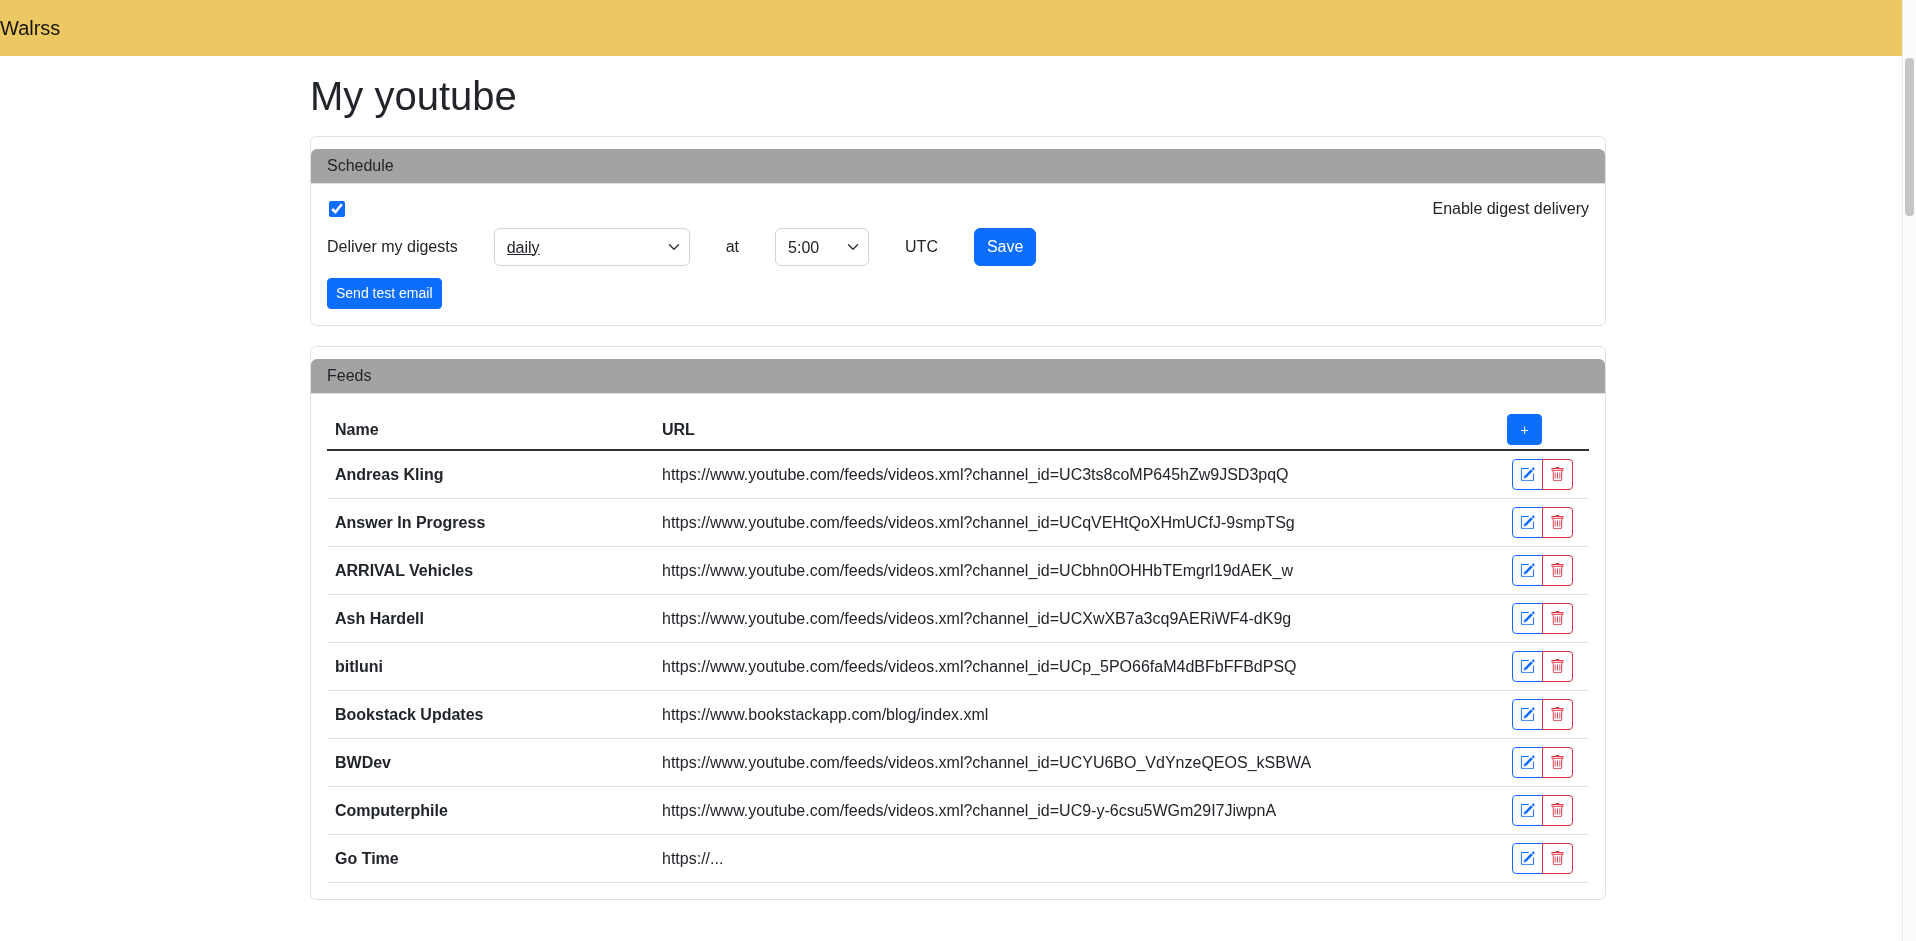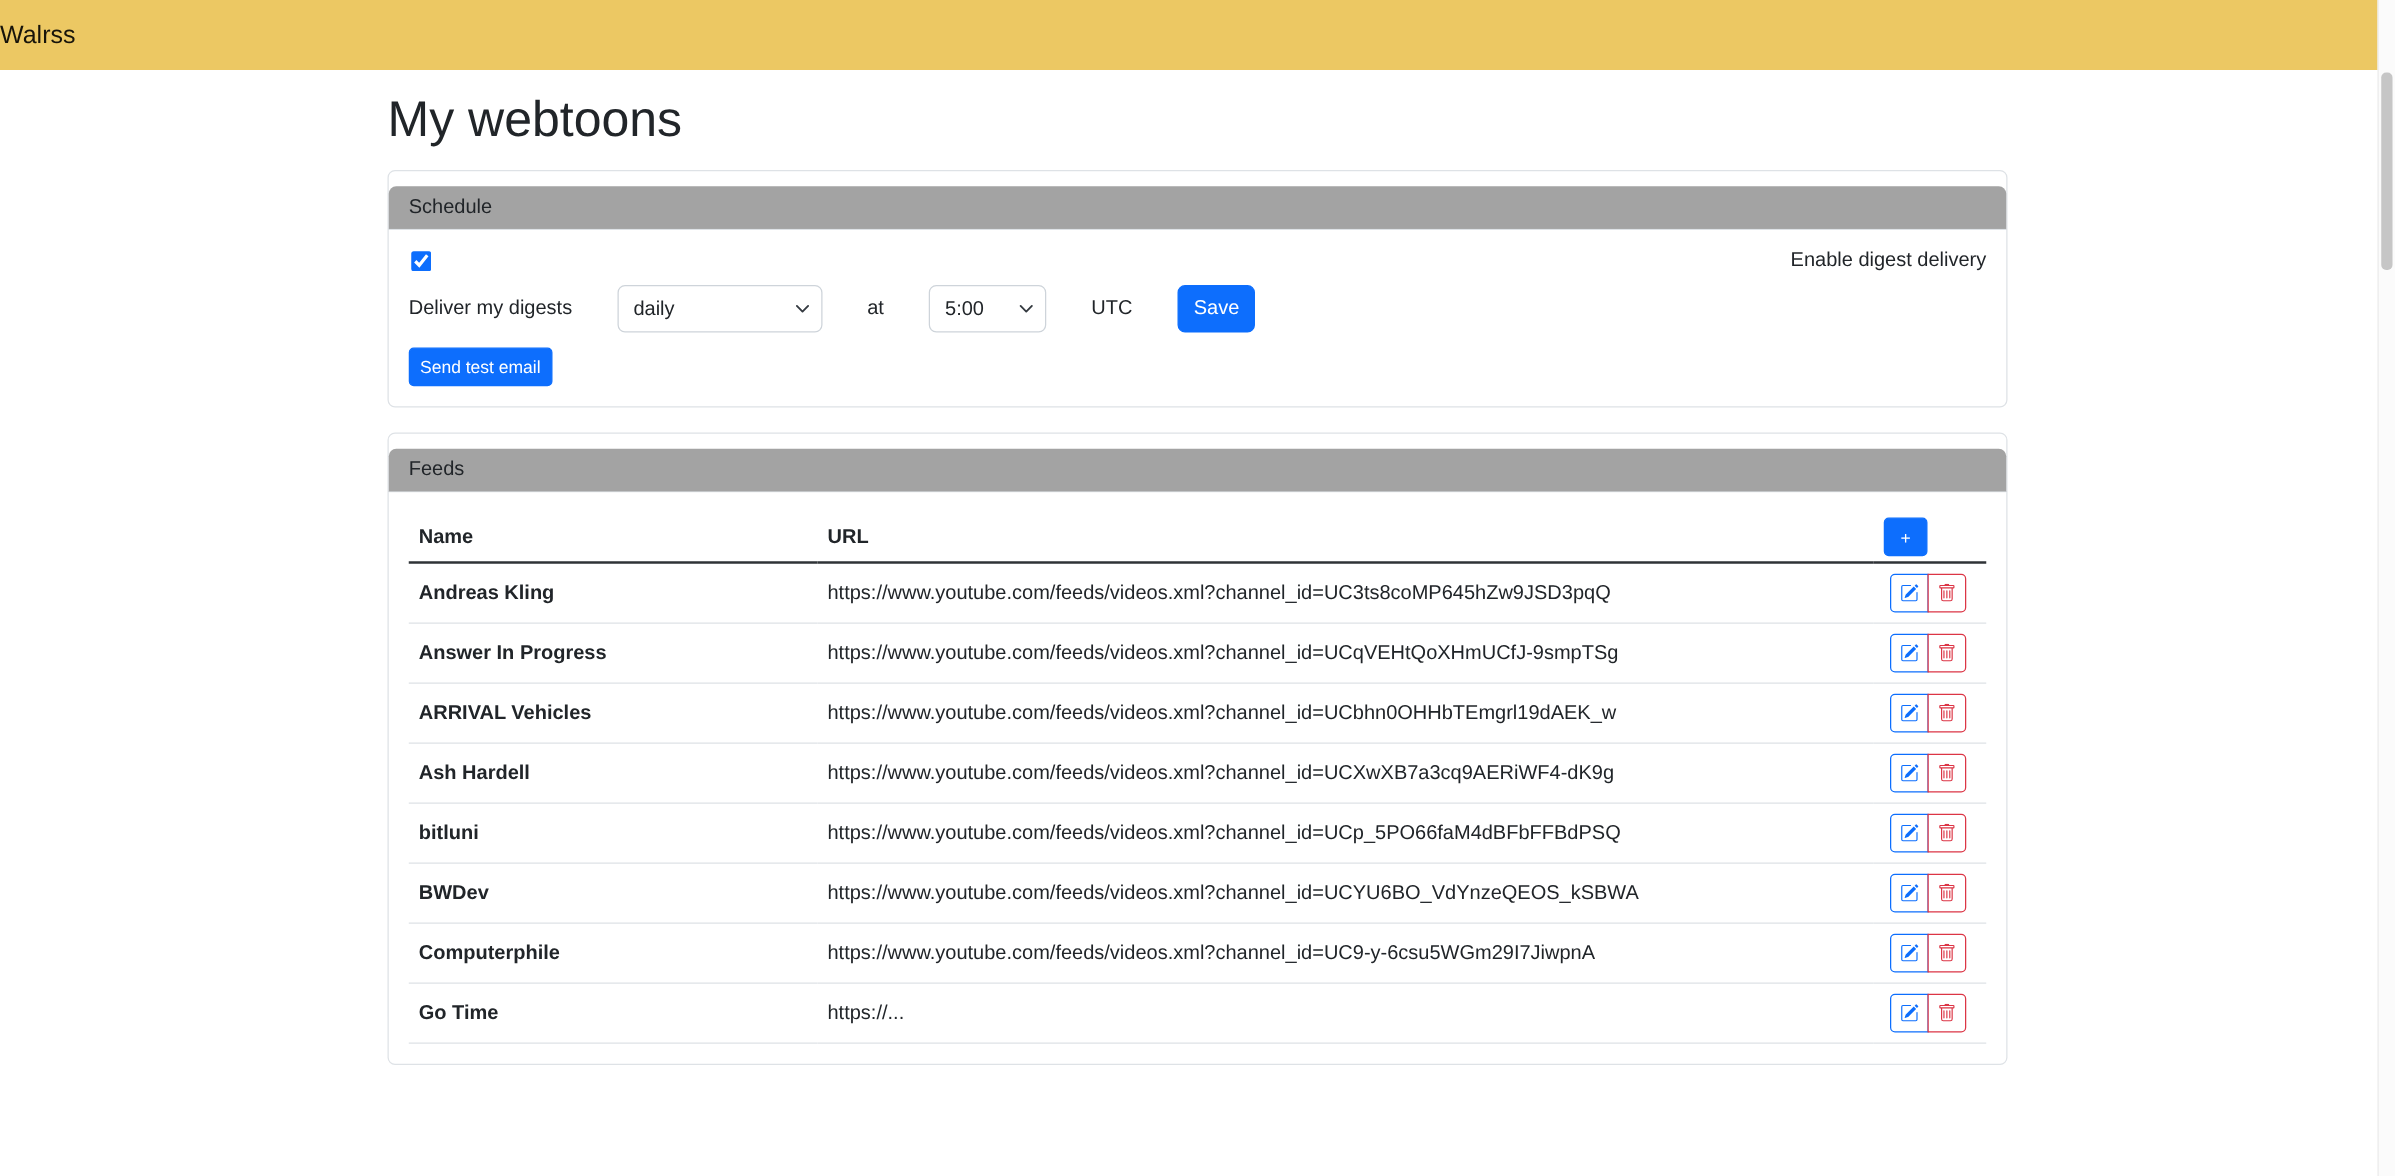--- a/index.html
+++ b/index.html
@@ -50,21 +50,21 @@
     border: 1px solid #ced4da;
     border-radius: 6px;
     height: 38px;
     padding: 0 30px 0 12px;
     font-size: 16px;
     font-family: inherit;
     color: #212529;
     background: #fff;
     cursor: pointer;
   }
-  .select-frequency { width: 164px; }
+  .select-frequency { width: 196px; text-decoration: underline; }
   .select-time { width: 94px; padding-right: 24px !important; }
   .chevron { position: absolute; right: 10px; top: 13px; pointer-events: none; }
 
   .btn {
     font-family: inherit;
     font-size: 16px;
     line-height: 24px;
     padding: 6px 12px;
     border-radius: 6px;
     border: 1px solid transparent;
@@ -124,21 +124,21 @@
 </style>
 </head>
 <body>
 
 <div class="navbar">
   <span class="brand">Walrss</span>
 </div>
 
 <div class="container">
 
-  <h1 class="page-title">My webtoons</h1>
+  <h1 class="page-title">My youtube</h1>
 
   <div class="card">
     <div class="card-header">Schedule</div>
     <div class="card-body">
 
       <div class="check-row">
         <input type="checkbox" checked="" class="checkbox" style="">
         <label class="check-label">Enable digest delivery</label>
       </div>
 
@@ -288,20 +288,40 @@
                   <button class="btn-icon btn-outline-danger">
                     <svg width="15" height="15" viewBox="0 0 16 16" fill="currentColor">
                       <path d="M5.5 5.5A.5.5 0 0 1 6 6v6a.5.5 0 0 1-1 0V6a.5.5 0 0 1 .5-.5zm2.5 0a.5.5 0 0 1 .5.5v6a.5.5 0 0 1-1 0V6a.5.5 0 0 1 .5-.5zm3 .5a.5.5 0 0 0-1 0v6a.5.5 0 0 0 1 0V6z"></path>
                       <path fill-rule="evenodd" d="M14.5 3a1 1 0 0 1-1 1H13v9a2 2 0 0 1-2 2H5a2 2 0 0 1-2-2V4h-.5a1 1 0 0 1-1-1V2a1 1 0 0 1 1-1H6a1 1 0 0 1 1-1h2a1 1 0 0 1 1 1h3.5a1 1 0 0 1 1 1v1zM4.118 4 4 4.059V13a1 1 0 0 0 1 1h6a1 1 0 0 0 1-1V4.059L11.882 4H4.118zM2.5 3h11V2h-11v1z"></path>
                     </svg>
                   </button>
                 </span>
               </td>
             </tr>
 
+            <tr class="feed-row">
+              <td class="cell-name">Bookstack Updates</td>
+              <td class="cell-url">https://www.bookstackapp.com/blog/index.xml</td>
+              <td class="cell-actions">
+                <span class="btn-group">
+                  <button class="btn-icon btn-outline-primary">
+                    <svg width="15" height="15" viewBox="0 0 16 16" fill="currentColor">
+                      <path d="M15.502 1.94a.5.5 0 0 1 0 .706L14.459 3.69l-2-2L13.502.646a.5.5 0 0 1 .707 0l1.293 1.293zm-1.75 2.456-2-2L4.939 9.21a.5.5 0 0 0-.121.196l-.805 2.414a.25.25 0 0 0 .316.316l2.414-.805a.5.5 0 0 0 .196-.12l6.813-6.814z"></path>
+                      <path d="M1 13.5A1.5 1.5 0 0 0 2.5 15h11a1.5 1.5 0 0 0 1.5-1.5v-6a.5.5 0 0 0-1 0v6a.5.5 0 0 1-.5.5h-11a.5.5 0 0 1-.5-.5v-11a.5.5 0 0 1 .5-.5H9a.5.5 0 0 0 0-1H2.5A1.5 1.5 0 0 0 1 2.5v11z"></path>
+                    </svg>
+                  </button>
+                  <button class="btn-icon btn-outline-danger">
+                    <svg width="15" height="15" viewBox="0 0 16 16" fill="currentColor">
+                      <path d="M5.5 5.5A.5.5 0 0 1 6 6v6a.5.5 0 0 1-1 0V6a.5.5 0 0 1 .5-.5zm2.5 0a.5.5 0 0 1 .5.5v6a.5.5 0 0 1-1 0V6a.5.5 0 0 1 .5-.5zm3 .5a.5.5 0 0 0-1 0v6a.5.5 0 0 0 1 0V6z"></path>
+                      <path fill-rule="evenodd" d="M14.5 3a1 1 0 0 1-1 1H13v9a2 2 0 0 1-2 2H5a2 2 0 0 1-2-2V4h-.5a1 1 0 0 1-1-1V2a1 1 0 0 1 1-1H6a1 1 0 0 1 1-1h2a1 1 0 0 1 1 1h3.5a1 1 0 0 1 1 1v1zM4.118 4 4 4.059V13a1 1 0 0 0 1 1h6a1 1 0 0 0 1-1V4.059L11.882 4H4.118zM2.5 3h11V2h-11v1z"></path>
+                    </svg>
+                  </button>
+                </span>
+              </td>
+            </tr>
 
 
             <tr class="feed-row">
               <td class="cell-name">BWDev</td>
               <td class="cell-url">https://www.youtube.com/feeds/videos.xml?channel_id=UCYU6BO_VdYnzeQEOS_kSBWA</td>
               <td class="cell-actions">
                 <span class="btn-group">
                   <button class="btn-icon btn-outline-primary">
                     <svg width="15" height="15" viewBox="0 0 16 16" fill="currentColor">
                       <path d="M15.502 1.94a.5.5 0 0 1 0 .706L14.459 3.69l-2-2L13.502.646a.5.5 0 0 1 .707 0l1.293 1.293zm-1.75 2.456-2-2L4.939 9.21a.5.5 0 0 0-.121.196l-.805 2.414a.25.25 0 0 0 .316.316l2.414-.805a.5.5 0 0 0 .196-.12l6.813-6.814z"></path>

